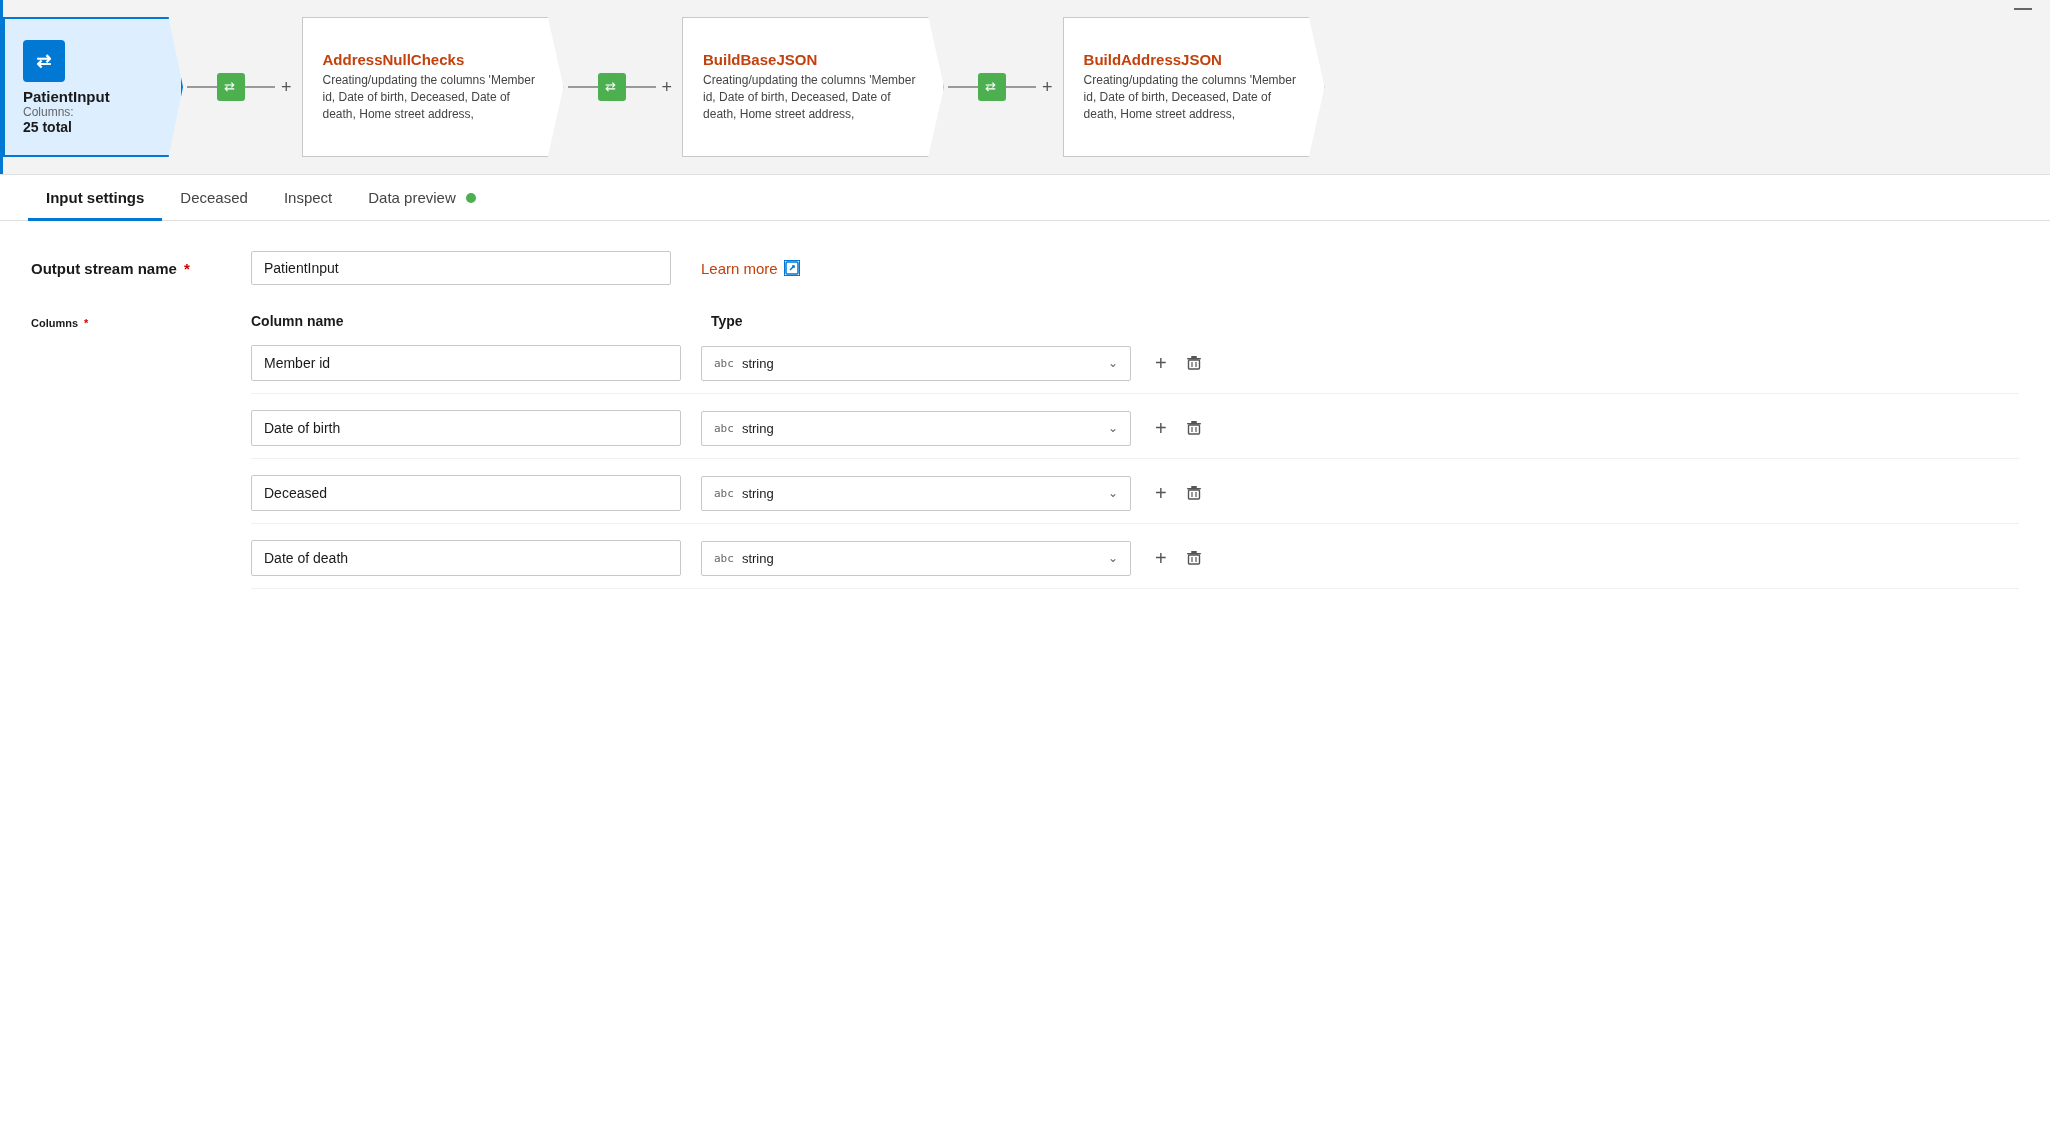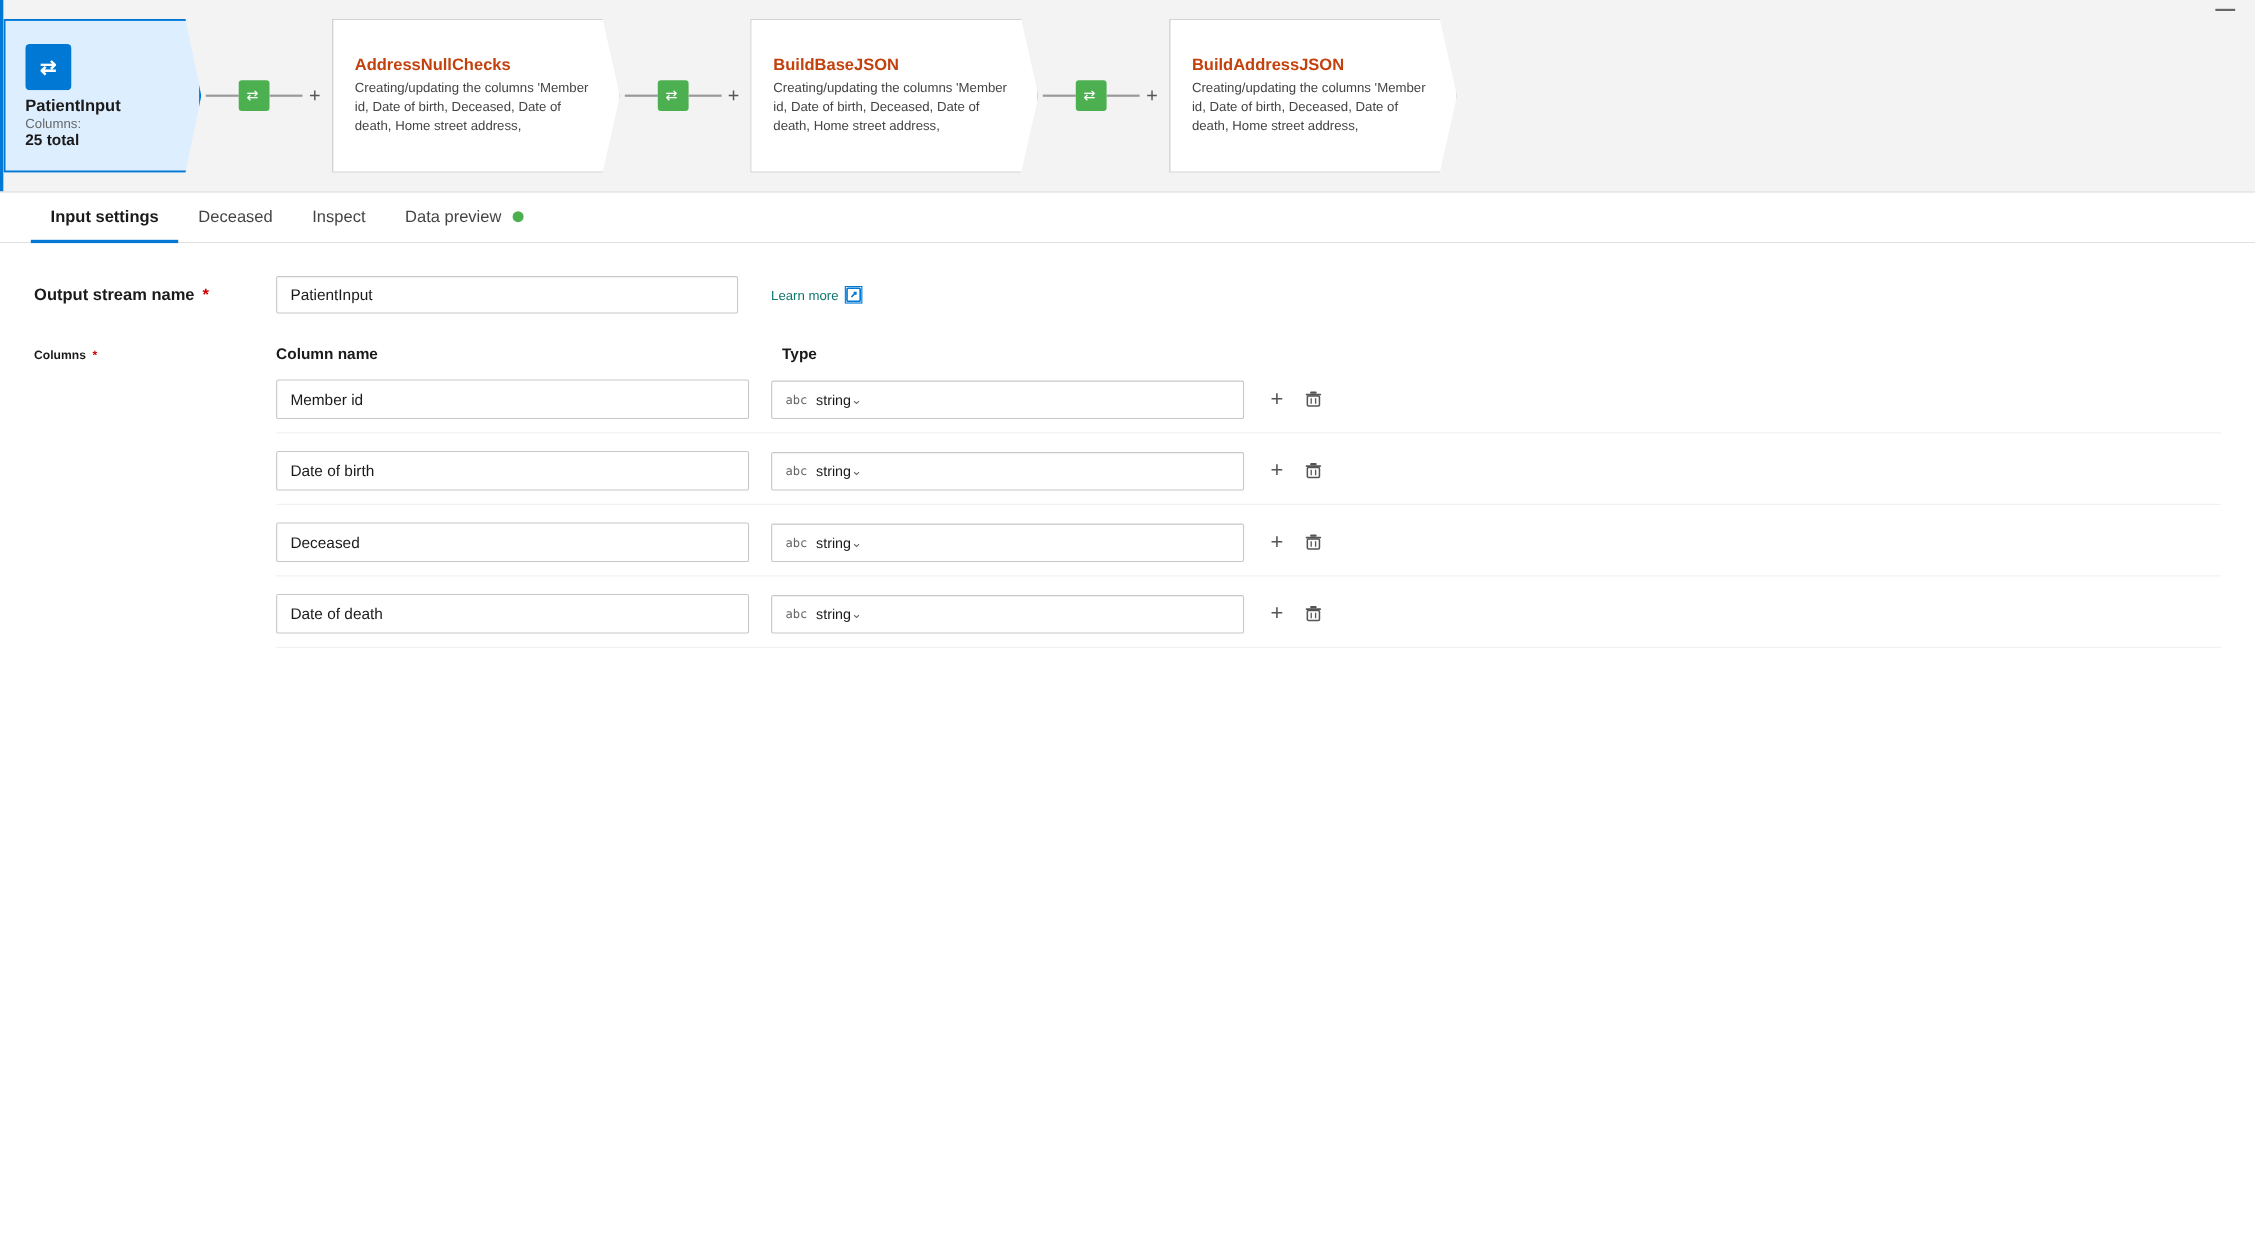--- a/index.html
+++ b/index.html
@@ -190,25 +190,25 @@
       border: 1px solid #c8c8c8;
       border-radius: 2px;
       padding: 8px 12px;
       font-size: 14px;
       width: 420px;
       outline: none;
       color: #1a1a1a;
     }
 
     .learn-more-link {
-      color: #0f766e;
-      font-size: 12px;
+      color: #c2410c;
+      font-size: 15px;
       text-decoration: none;
       display: flex;
-      align-items: flex-end;
+      align-items: flex-start;
       gap: 6px;
       margin-left: 30px;
     }
 
     .learn-more-link .ext-icon {
       width: 16px;
       height: 16px;
       border: 1.5px solid #0078d4;
       display: inline-flex;
       align-items: center;
@@ -284,20 +284,21 @@
 
     .col-type-select {
       border: 1px solid #c8c8c8;
       border-radius: 2px;
       padding: 9px 12px;
       font-size: 14px;
       width: 430px;
       margin-left: 20px;
       display: flex;
       align-items: center;
+      justify-content: space-between;
       cursor: pointer;
       background: #fff;
       color: #1a1a1a;
     }
 
     .type-label {
       display: flex;
       align-items: center;
       gap: 8px;
       font-size: 13px;

